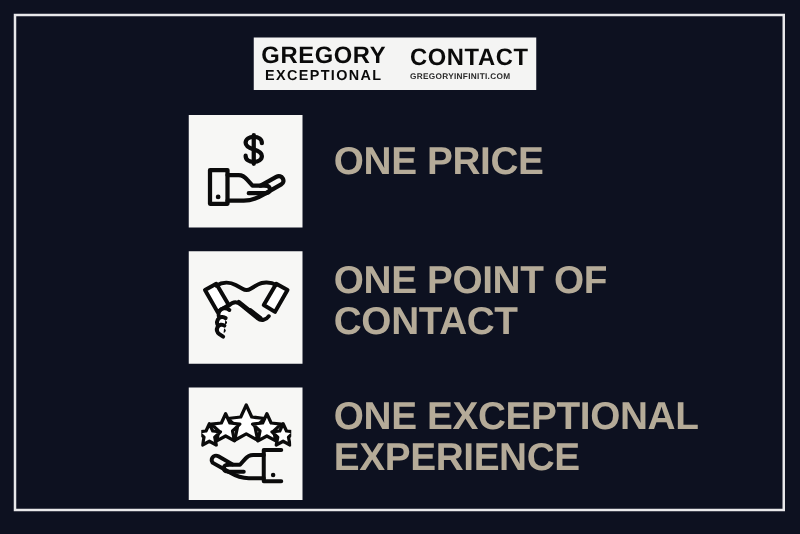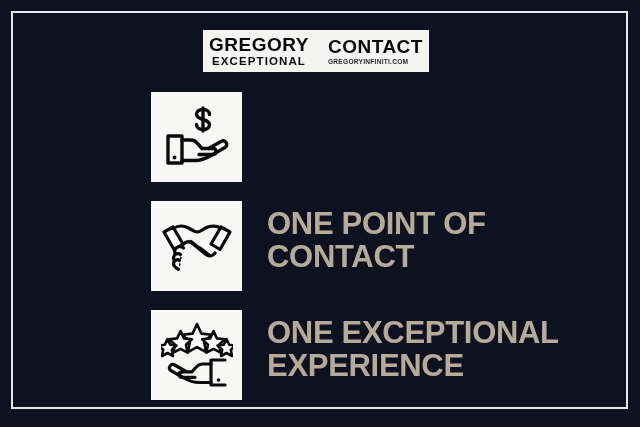--- a/index.html
+++ b/index.html
@@ -170,20 +170,21 @@
                    C38.4 26.5 35.5 24.8 35.5 21.5"></path>
           <path d="M7 33 L21 33 L21 60 L7 60 Z"></path>
           <path d="M21 37 L30 37 C33 37 35 38.6 36.5 40.5 L41 45.5 L52 45.5"></path>
           <path d="M52 45.5 C55.5 45.5 56.5 51 52 51.5 L38 51.5"></path>
           <path d="M21 57.5 L34 57.5 C40 57.5 45 55.5 50 52.5 L64 44.5
                    C68 42.2 64.5 36 60 38.5 L47.5 45.5"></path>
         </g>
         <circle cx="13.5" cy="54.5" r="1.9" fill="#0b0b0b"></circle>
       </svg>
     </div>
+    <div class="row-label">ONE PRICE</div>
   </div>
 
   <div class="row" id="row-1">
     <div class="icon-box">
       <svg width="72" height="58" viewBox="0 0 72 58">
         <g fill="#ffffff" stroke="#0b0b0b" stroke-width="3.2" stroke-linecap="round" stroke-linejoin="round">
           <path d="M3 15 L12 10 L22 27 L13 32.5 Z"></path>
           <path d="M69 15 L60 10 L50 27 L59 32.5 Z"></path>
           <path d="M12 11.5 C17 8.5 23 8.5 27.5 11 L33 14
                    C35 15.2 37.5 15.2 39.5 14 L45.5 10.5

